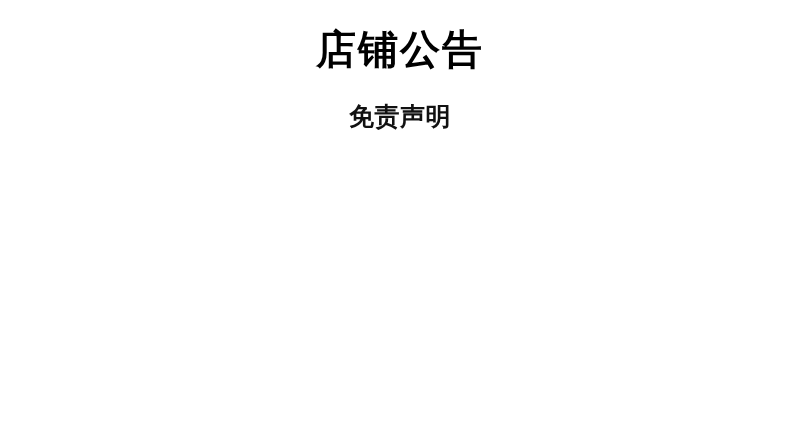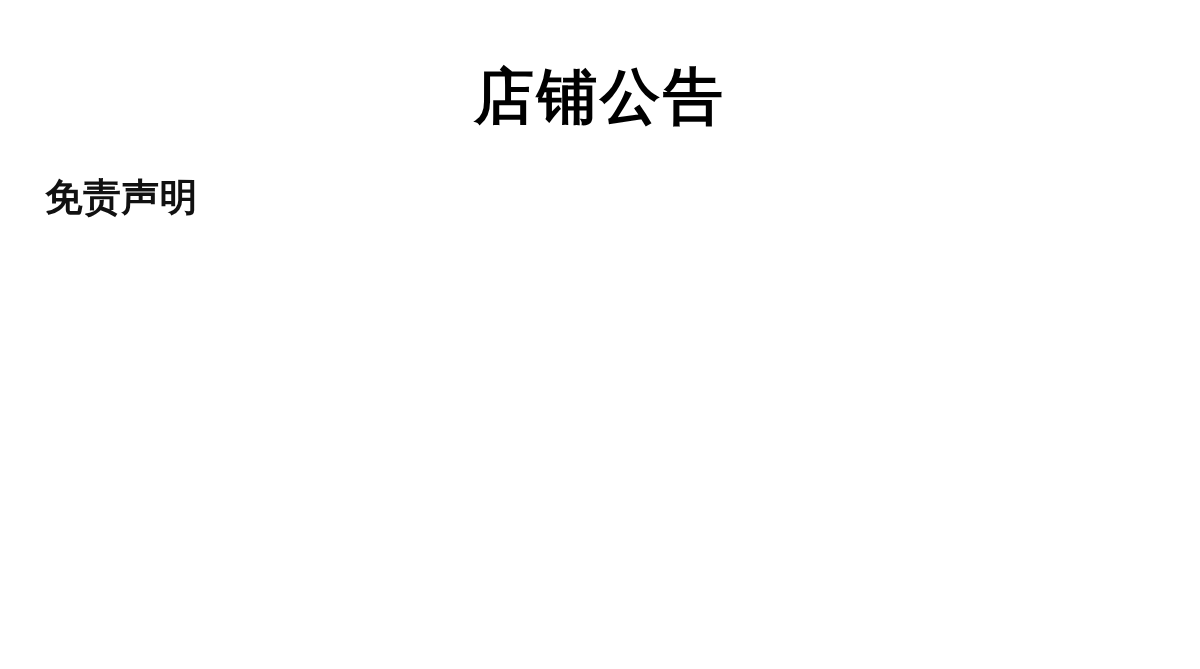--- a/index.html
+++ b/index.html
@@ -15,21 +15,21 @@
     font-family: "Liberation Sans", "DejaVu Sans", sans-serif;
   }
   .notice {
     box-sizing: border-box;
     width: 800px;
     height: 446px;
     padding: 0 30px;
   }
   .notice-title {
     margin: 0;
-    padding-top: 40px;
+    padding-top: 24px;
     height: 74px;
     box-sizing: content-box;
     font-size: 40px;
     line-height: 50px;
     font-weight: 700;
     text-align: center;
     letter-spacing: 2px;
     color: #000000;
   }
   .notice-paragraph {
@@ -46,20 +46,21 @@
   .announcement {
     margin-bottom: 10px;
   }
   .disclaimer-heading {
     margin: 0;
     font-size: 25px;
     line-height: 36px;
     font-weight: 600;
     letter-spacing: 0.5px;
     color: #111111;
+    text-align: center;
   }
 </style>
 </head>
 <body>
 
 <div class="notice">
   <h1 class="notice-title">店铺公告</h1>
 
 
   <div class="disclaimer-heading">免责声明</div>

